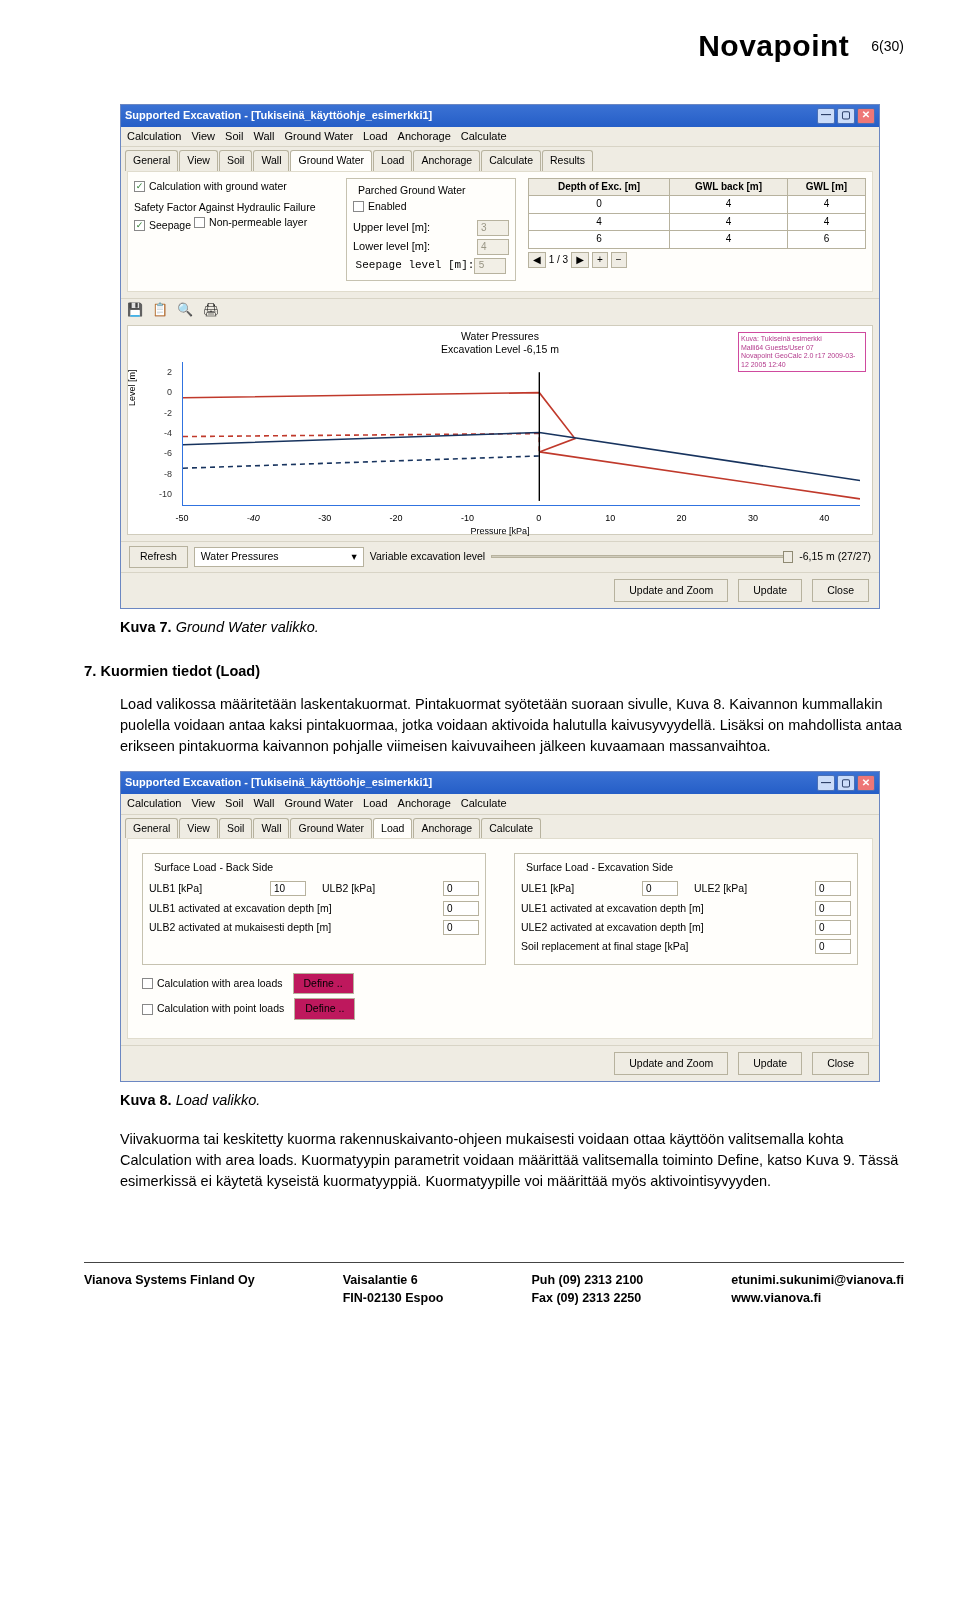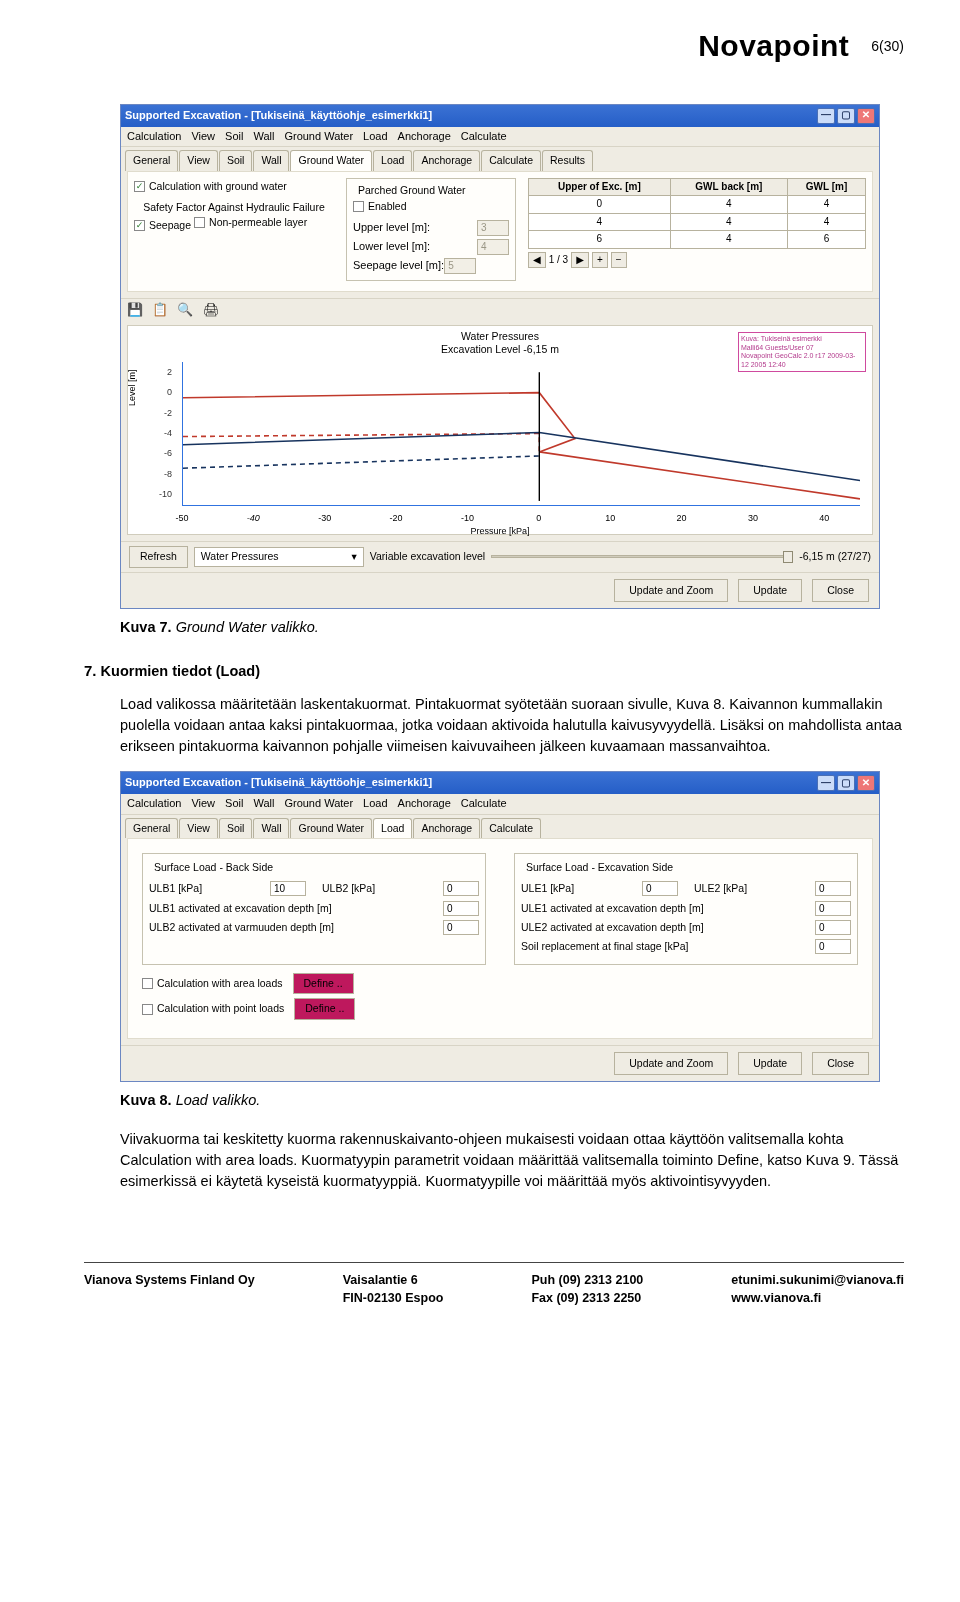--- a/index.html
+++ b/index.html
@@ -106,21 +106,21 @@
       <span class="tab">Calculate</span>
       <span class="tab">Results</span>
     </div>
     <div class="panel" style="display:flex; gap:12px;">
       <div style="width:200px;">
         <div class="checkbox">
             <span class="box">✓</span>
             <span>Calculation with ground water</span>
           </div>
         <div style="height:6px"></div>
-        <div style="font-size:10.5px;text-align:center;">Safety Factor Against Hydraulic Failure</div>
+        <div style="font-size:10.5px;">Safety Factor Against Hydraulic Failure</div>
         <div class="checkbox">
             <span class="box">✓</span>
             <span>Seepage</span>
           </div>
         <div class="checkbox">
             <span class="box"></span>
             <span>Non-permeable layer</span>
           </div>
       </div>
       <div style="width:170px;">
@@ -131,31 +131,31 @@
               <span>Enabled</span>
             </div>
           <div style="display:flex;justify-content:space-between;align-items:center;margin-top:3px;">
               <span>Upper level [m]:</span>
               <span class="inp dis" style="width:32px">3</span>
             </div>
           <div style="display:flex;justify-content:space-between;align-items:center;margin-top:3px;">
               <span>Lower level [m]:</span>
               <span class="inp dis" style="width:32px">4</span>
             </div>
-          <div style="display:flex;justify-content:flex-start;align-items:center;margin-top:3px;">
+          <div style="display:flex;justify-content:center;align-items:center;margin-top:3px;font-family:Liberation Mono, monospace;">
               <span>Seepage level [m]:</span>
               <span class="inp dis" style="width:32px">5</span>
             </div>
         </div>
       </div>
       <div style="flex:1;">
         <table class="tbl">
           <tbody>
               <tr>
-                <th>Upper of Exc. [m]</th>
+                <th>Depth of Exc. [m]</th>
                 <th>GWL back [m]</th>
                 <th>GWL [m]</th>
               </tr>
           <tr>
                 <td>0</td>
                 <td>4</td>
                 <td>4</td>
               </tr>
           <tr>
                 <td>4</td>
@@ -279,21 +279,21 @@
               <label>ULB1 [kPa]</label>
               <span class="inp2">10</span>
             <label style="margin-left:10px">ULB2 [kPa]</label>
               <span class="inp2">0</span>
             </div>
           <div class="frow">
               <label>ULB1 activated at excavation depth [m]</label>
               <span class="inp2">0</span>
             </div>
           <div class="frow">
-              <label>ULB2 activated at varmuuden depth [m]</label>
+              <label>ULB2 activated at mukaisesti depth [m]</label>
               <span class="inp2">0</span>
             </div>
         </div>
         <div class="col">
           <span class="h">Surface Load - Excavation Side</span>
           <div class="frow">
               <label>ULE1 [kPa]</label>
               <span class="inp2">0</span>
             <label style="margin-left:10px">ULE2 [kPa]</label>
               <span class="inp2">0</span>

